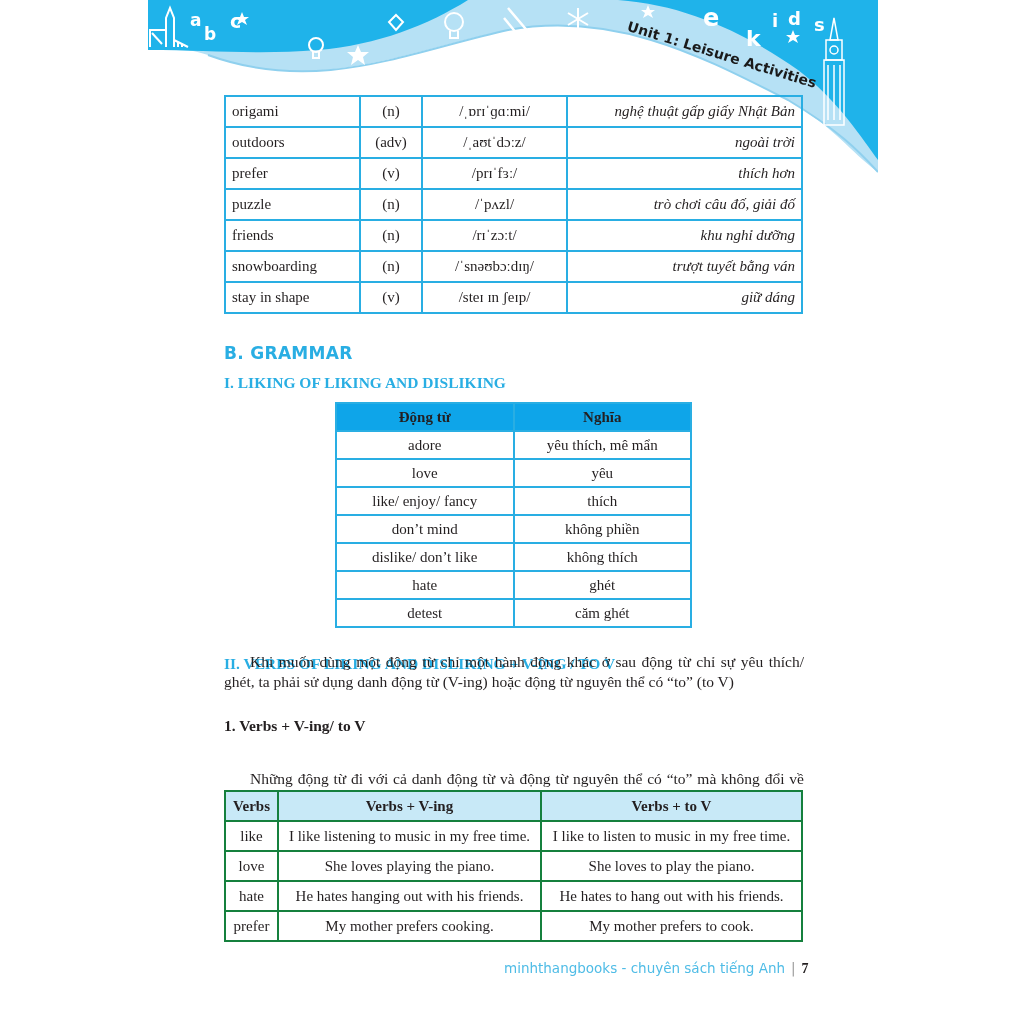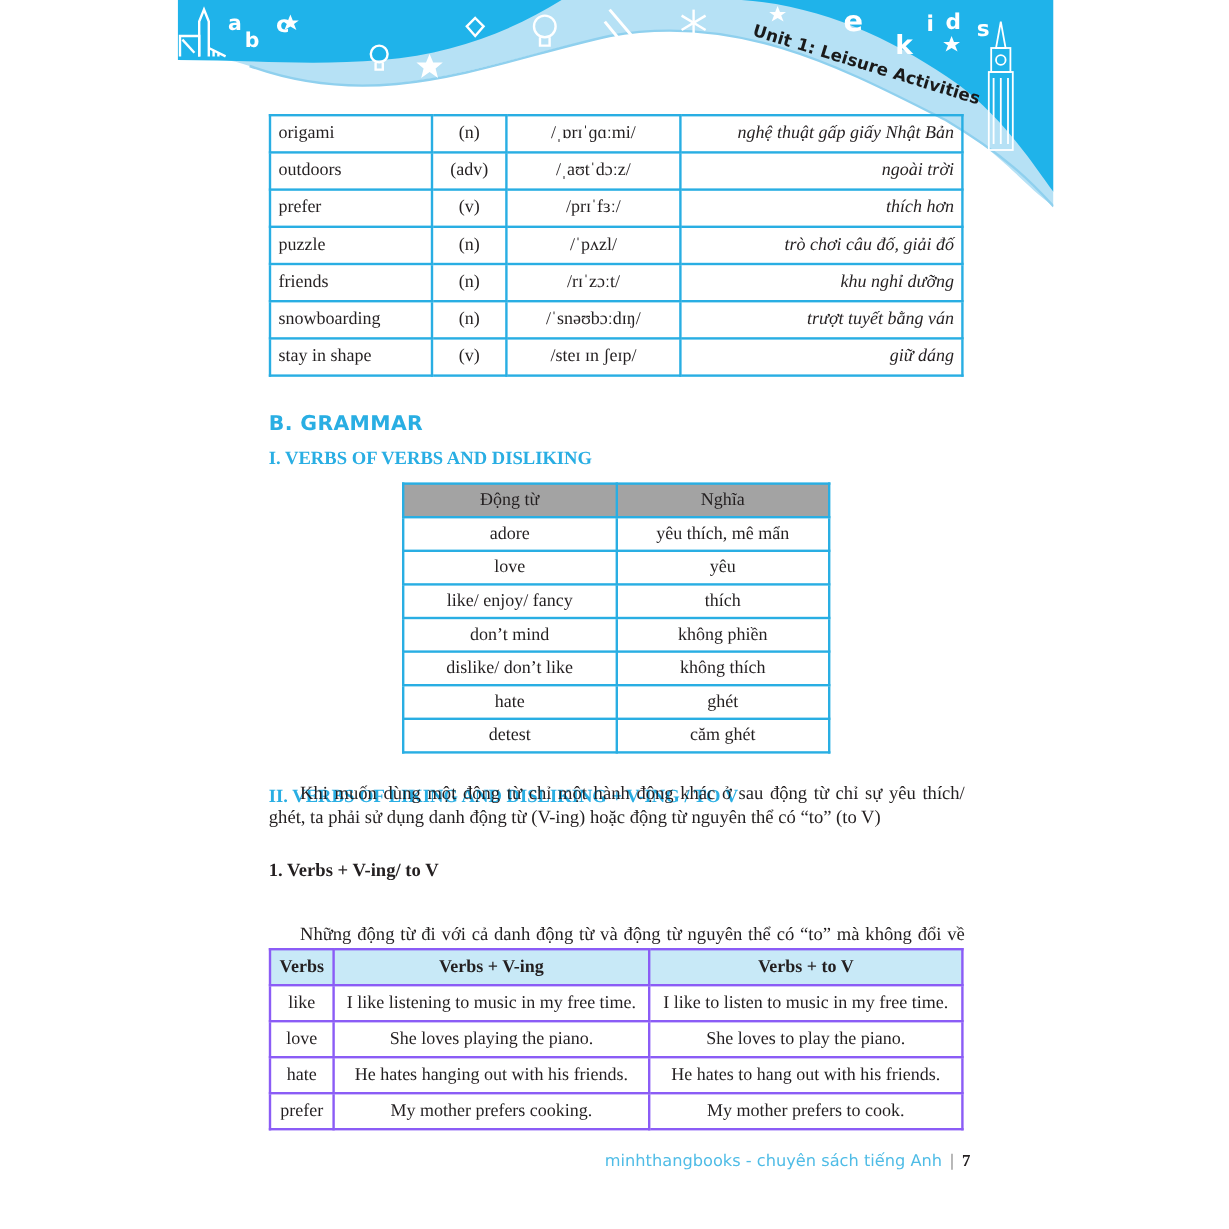--- a/index.html
+++ b/index.html
@@ -31,27 +31,27 @@
     position: absolute; left: 224px; top: 343px;
     font-family: "DejaVu Sans", sans-serif; font-weight: 900; font-size: 17px; color: #29aee3;
     letter-spacing: 0.3px;
   }
   .heading-blue {
     position: absolute; left: 224px; font-weight: bold; font-size: 15.5px; color: #29aee3;
   }
 
   .liking { position: absolute; left: 335px; top: 402px; width: 357px; font-size: 15px; }
   .liking th, .liking td { border: 2px solid #29aee3; height: 28px; text-align: center; }
-  .liking th { background: #a3a3a3; font-weight: normal; width: 50%; margin-top: 28px; }
+  .liking th { background: #0ea5e9; font-weight: bold; width: 50%; margin-top: 28px; }
 
   .para { position: absolute; left: 224px; width: 580px; font-size: 15.5px; line-height: 20px; text-indent: 26px; text-align: justify; }
   .sub-heading { position: absolute; left: 224px; top: 717px; font-weight: bold; font-size: 15.5px; }
 
   .verbs { position: absolute; left: 224px; top: 790px; width: 579px; font-size: 15px; }
-  .verbs th, .verbs td { border: 2px solid #8b5cf6; height: 30px; text-align: center; padding: 0 3px; }
+  .verbs th, .verbs td { border: 2px solid #15803d; height: 30px; text-align: center; padding: 0 3px; }
   .verbs th { background: #c8e9f7; font-weight: bold; }
   .verbs .cv { width: 53px; }
   .verbs .cing { width: 263px; }
 
   .footer { position: absolute; left: 504px; top: 960px; font-family: "DejaVu Sans", sans-serif; font-size: 13.5px; color: #4fbce6; white-space: nowrap; }
   .footer .sep { color: #999; margin: 0 6px; }
   .footer .num { color: #231f20; font-family: "Liberation Serif", serif; font-weight: bold; font-size: 14px; }
 </style>
 </head>
 <body>
@@ -156,21 +156,21 @@
       <tr>
         <td class="c1">stay in shape</td>
         <td class="c2">(v)</td>
         <td class="c3">/steɪ ɪn ʃeɪp/</td>
         <td class="c4">giữ dáng</td>
       </tr>
     </tbody>
 </table>
 
 <div class="section-b">B. GRAMMAR</div>
-<div class="heading-blue" style="top:374px;">I. VERBS OF VERBS AND DISLIKING</div>
+<div class="heading-blue" style="top:374px;">I. LIKING OF LIKING AND DISLIKING</div>
 
 <table class="liking">
   <thead>
     <tr>
       <th>Động từ</th>
       <th>Nghĩa</th>
     </tr>
   </thead>
   <tbody id="liking-body">
       <tr>

